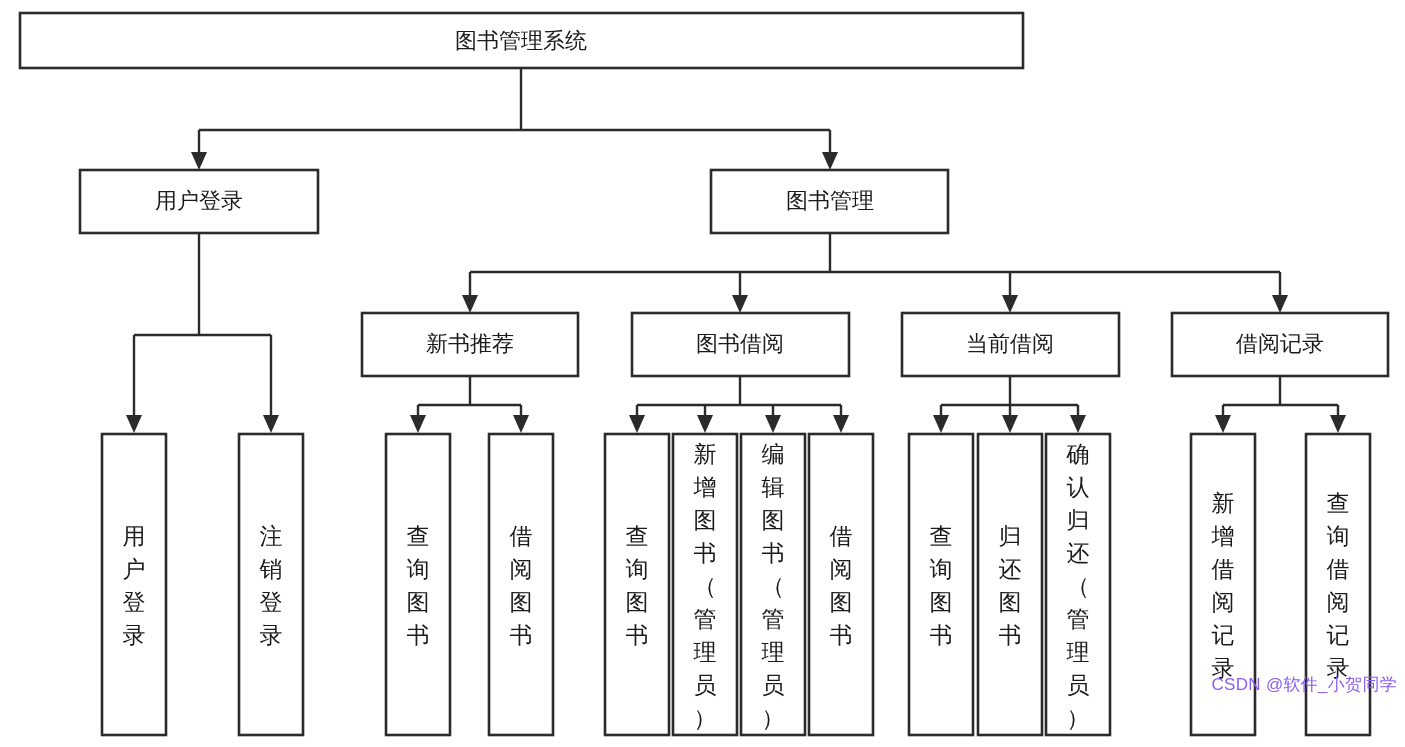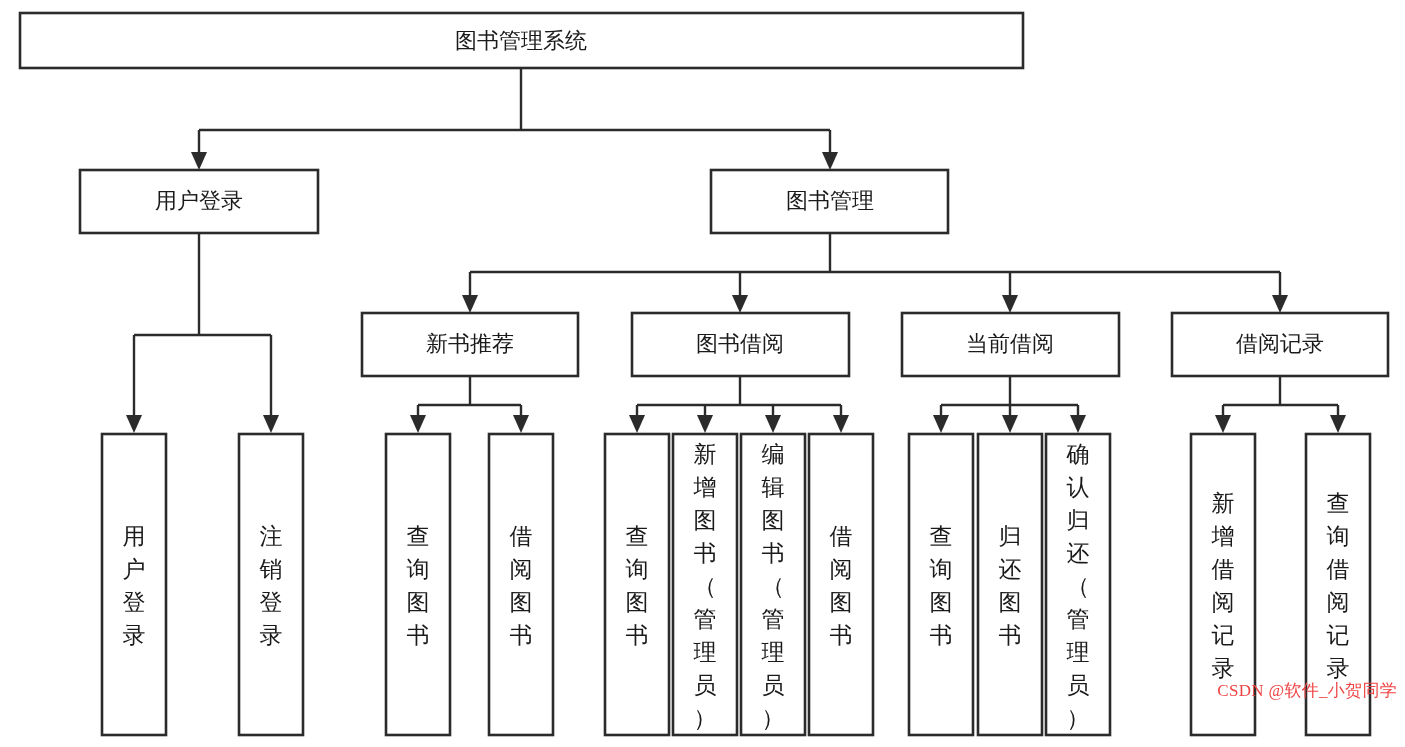--- a/index.html
+++ b/index.html
@@ -50,24 +50,24 @@
   }
   .node-label-v {
     font-family: "Liberation Sans", "DejaVu Sans", sans-serif;
     font-size: 23px;
     fill: #1a1a1a;
     text-anchor: middle;
   }
   .watermark-text {
     position: absolute;
     right: 8px;
-    bottom: 0;
-    font-family: Liberation Serif, serif;
+    bottom: 6px;
+    font-family: Liberation Sans, sans-serif;
     font-size: 17px;
-    color: #ef4444;
+    color: #8b5cf6;
     white-space: nowrap;
     letter-spacing: 0.3px;
   }
 </style>
 </head>
 <body>
 
 <div id="diagram-root">
 
   <svg id="tree-svg" viewBox="0 0 1405 747">

